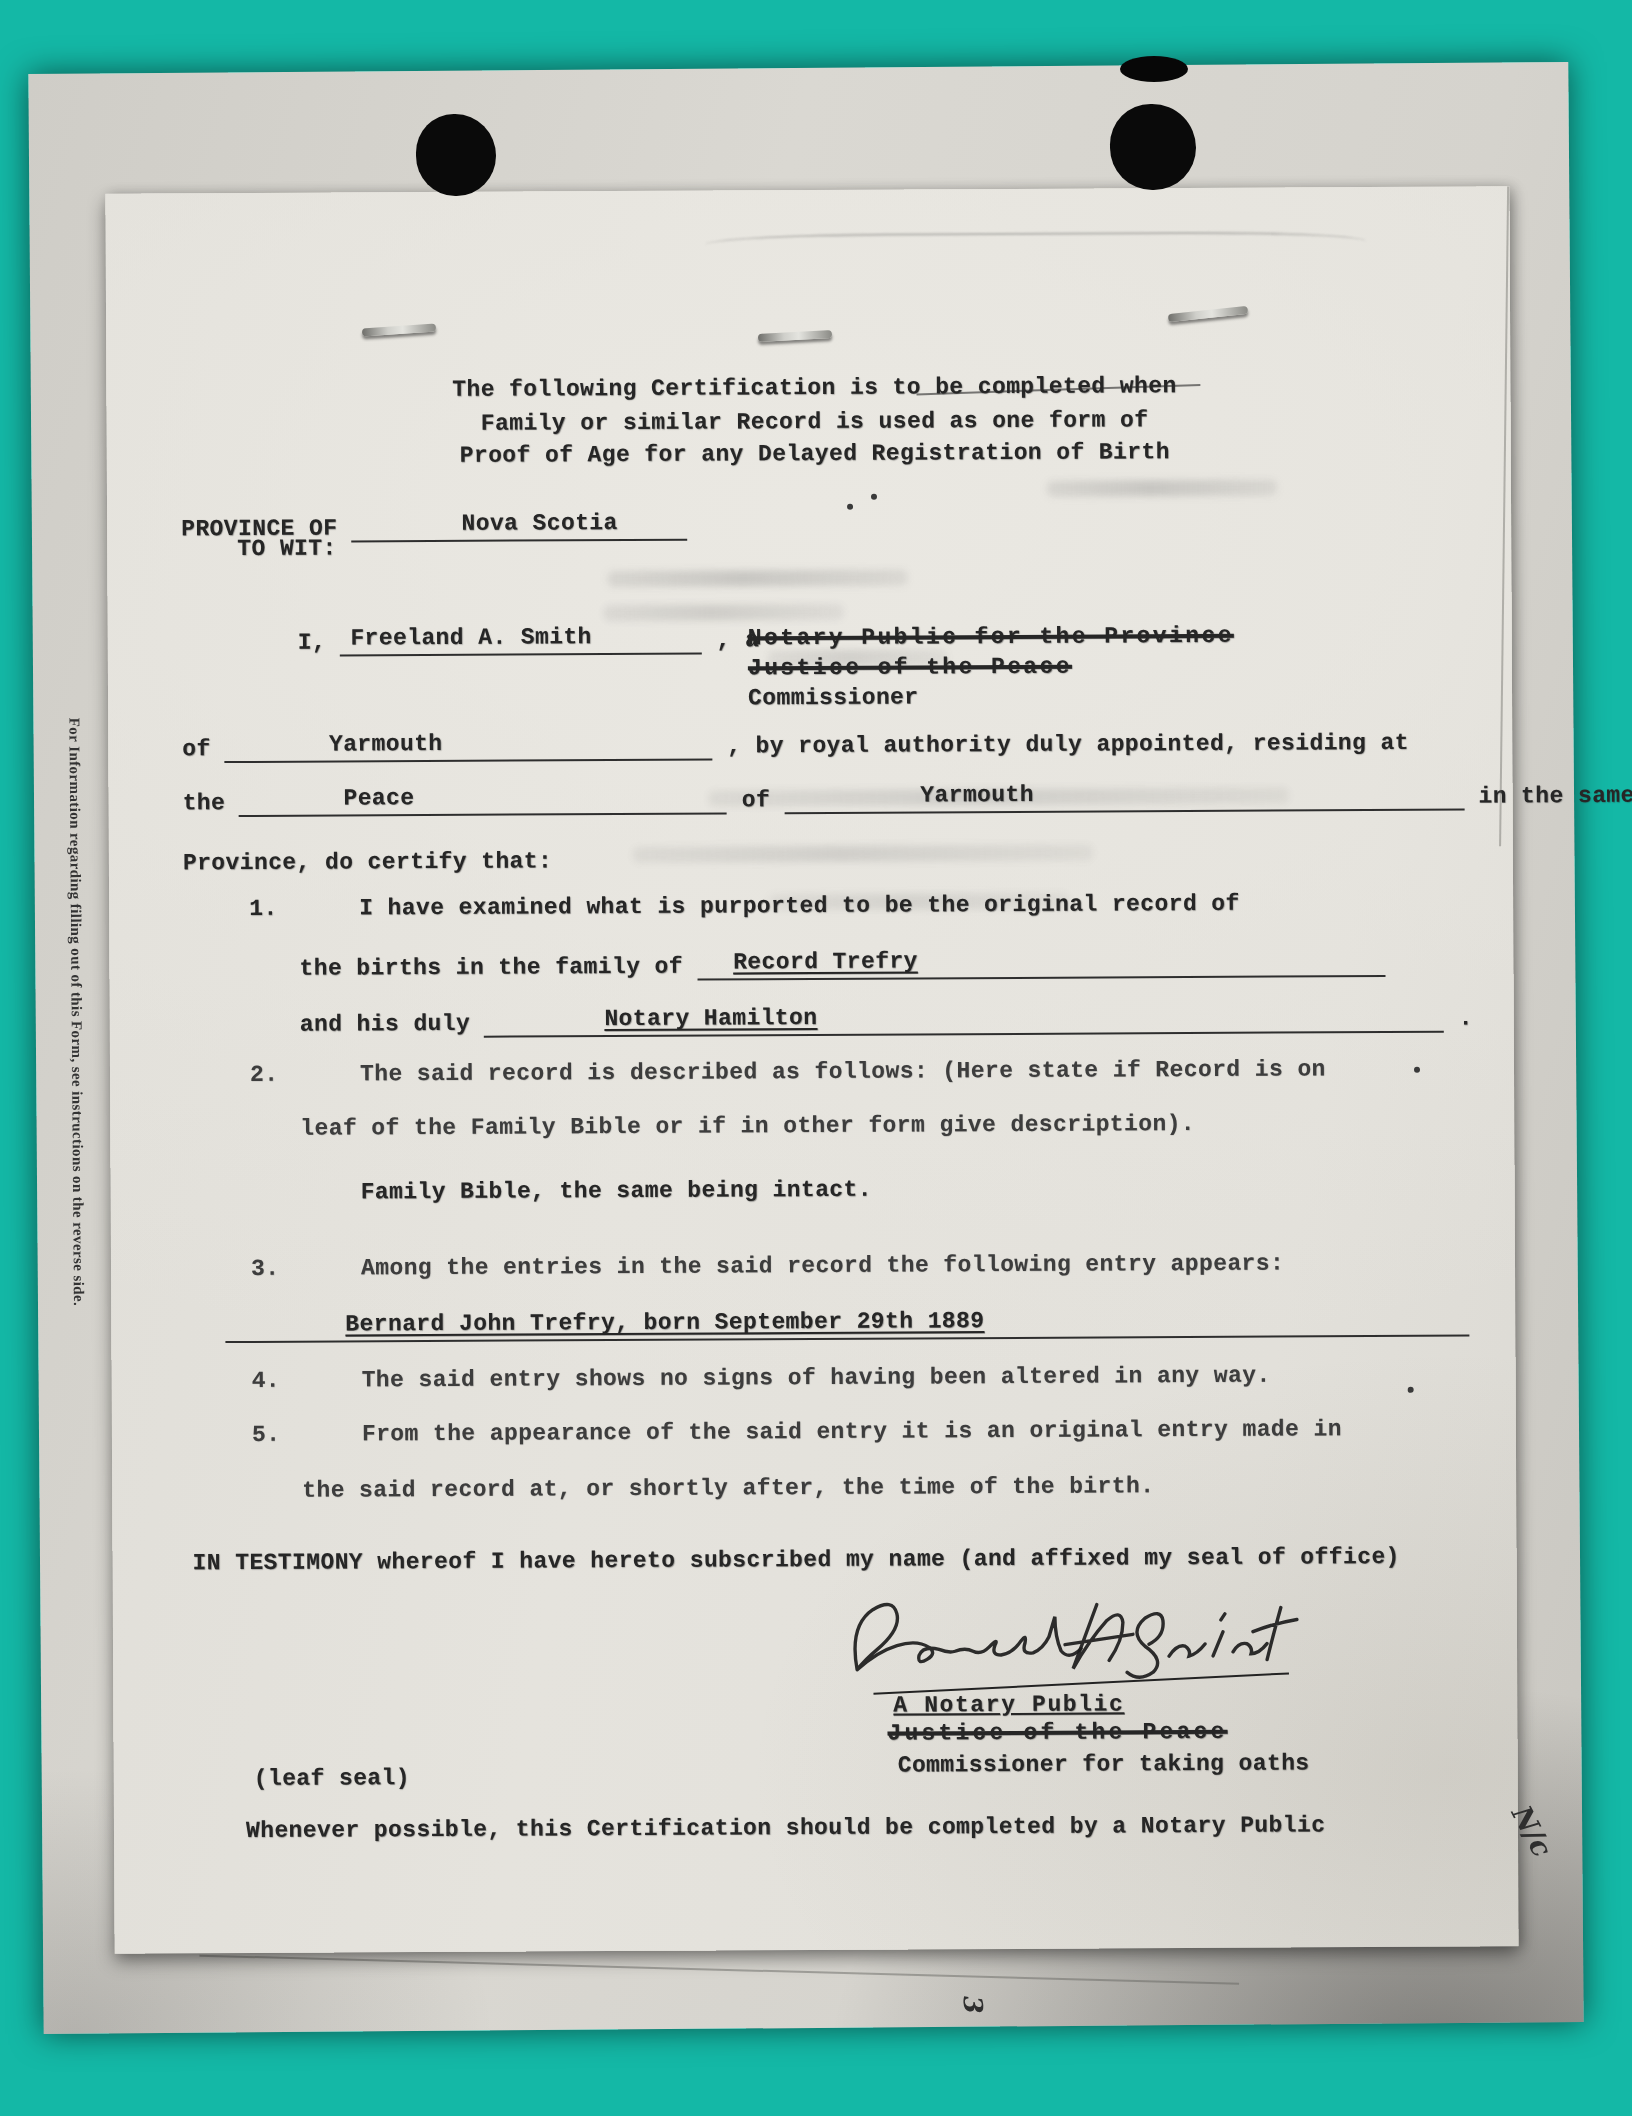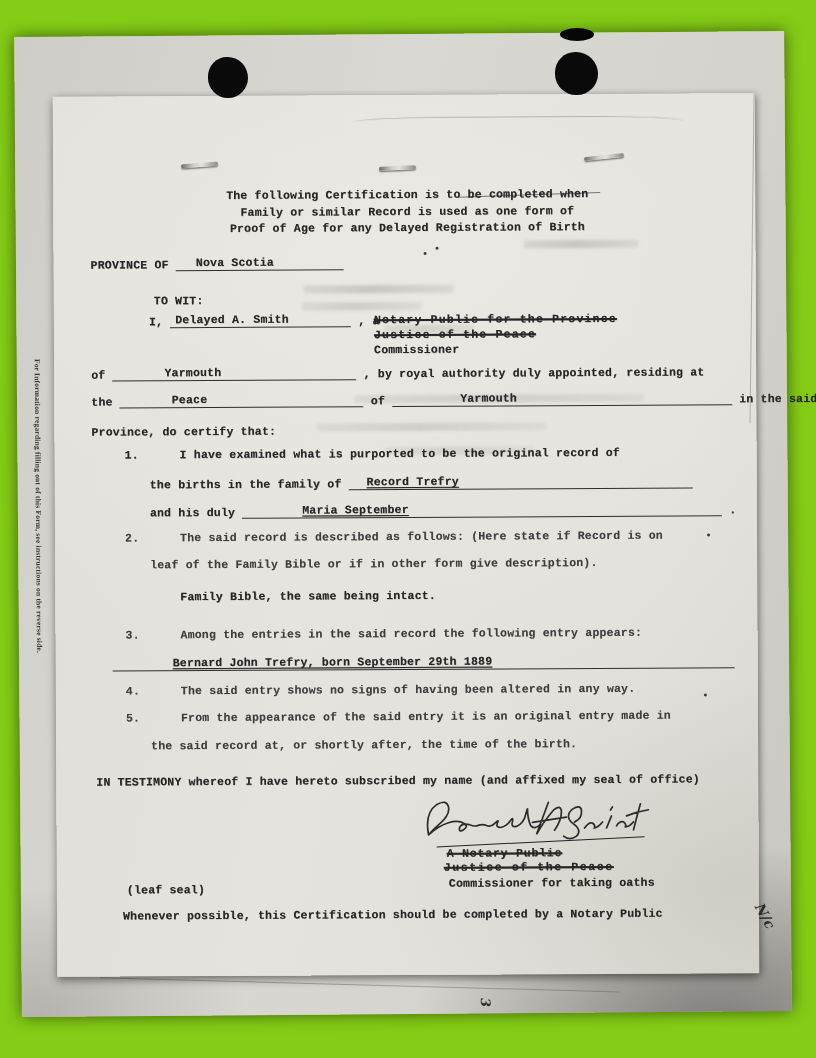--- a/index.html
+++ b/index.html
@@ -1,16 +1,16 @@
 <!DOCTYPE html>
 <html><head>
 <meta charset="utf-8">
 <style>
   html,body{margin:0;padding:0;background:#060606;}
-  #stage{position:relative;width:816px;height:1058px;background:#84cc16;overflow:hidden;
+  #stage{position:relative;width:816px;height:1058px;background:#14b8a6;overflow:hidden;
          font-family:"Liberation Sans", sans-serif;}
 
   
   .back-sheet{position:absolute;left:18px;top:34px;width:770px;height:980px;
     background:
       radial-gradient(430px 270px at 90% 102%, rgba(8,8,8,.40), rgba(8,8,8,0) 70%),
       radial-gradient(300px 190px at 2% 100%, rgba(20,20,20,.18), rgba(20,20,20,0) 70%),
       linear-gradient(105deg,#cfcdc7,#dad8d2 38%,#d5d3cd 72%,#c9c7c1);
     transform:rotate(-0.45deg);
     box-shadow:0 0 16px rgba(0,0,0,.55);}
@@ -88,64 +88,64 @@
 
     <div class="t center" style="left:158px;top:92px;width:392px;line-height:16.5px;white-space:normal;">
       <div>The following Certification is to be completed when</div>
       <div>Family or similar Record is used as one form of</div>
       <div>Proof of Age for any Delayed Registration of Birth</div>
     </div>
     <div class="stray" style="left:405px;top:100px;width:142px;transform:rotate(-1.6deg);opacity:.8;"></div>
 
     <div class="t" style="left:37px;top:160px;">
       <span>PROVINCE OF</span>
-      <span class="fill" style="width:148px;padding-left:20px;"><span>Nova Scotia</span></span>
+      <span class="fill" style="width:148px;padding-left:20px;text-align:center;"><span>Nova Scotia</span></span>
     </div>
     <div class="speck" style="left:370px;top:157px;"></div>
     <div class="speck" style="left:382px;top:152px;"></div>
 
-    <div class="t" style="left:65px;top:198px;margin-left:35px;">TO WIT:</div>
+    <div class="t" style="left:65px;top:172px;">TO WIT:</div>
 
     <div class="t" style="left:95px;top:217px;">
       <span>I,</span>
-      <span class="fill" style="width:176px;padding-left:5px;"><span>Delayed A. Smith</span></span>
+      <span class="fill" style="width:176px;padding-left:5px;"><span>Freeland A. Smith</span></span>
       <span>, a</span>
     </div>
     <div class="t" style="left:320px;top:217px;line-height:15px;">
       <div class="struck">Notary Public for the Province</div>
       <div class="struck">Justice of the Peace</div>
       <div>Commissioner</div>
     </div>
 
     <div class="t" style="left:37px;top:270px;">
       <span>of</span>
       <span class="fill" style="width:192px;padding-left:52px;"><span>Yarmouth</span></span>
       <span>, by royal authority duly appointed, residing at</span>
     </div>
 
     <div class="t" style="left:37px;top:297px;">
       <span>the</span>
       <span class="fill" style="width:192px;padding-left:52px;"><span>Peace</span></span>
       <span>of</span>
       <span class="fill" style="width:272px;padding-left:68px;"><span>Yarmouth</span></span>
-      <span>in the said</span>
+      <span>in the same</span>
     </div>
 
     <div class="t" style="left:37px;top:329px;">Province, do certify that:</div>
 
     <div class="t" style="left:70px;top:352px;">
       <span class="num">1.</span><span>I have examined what is purported to be the original record of</span>
     </div>
     <div class="t" style="left:95px;top:380px;">
       <span>the births in the family of</span>
       <span class="fill" style="width:326px;padding-left:18px;"><span class="u">Record Trefry</span></span>
     </div>
     <div class="t" style="left:95px;top:408px;">
       <span>and his duly</span>
-      <span class="fill" style="width:420px;padding-left:60px;"><span class="u">Maria September</span></span>
+      <span class="fill" style="width:420px;padding-left:60px;"><span class="u">Notary Hamilton</span></span>
       <span>.</span>
     </div>
 
     <div class="t faded" style="left:70px;top:435px;">
       <span class="num">2.</span><span>The said record is described as follows: (Here state if Record is on</span>
     </div>
     <div class="t faded" style="left:95px;top:462px;">leaf of the Family Bible or if in other form give description).</div>
     <div class="t" style="left:125px;top:494px;">Family Bible, the same being intact.</div>
 
     <div class="t faded" style="left:70px;top:532px;">
@@ -164,21 +164,21 @@
     <div class="t faded" style="left:95px;top:643px;">the said record at, or shortly after, the time of the birth.</div>
 
     <div class="t" style="left:40px;top:679px;">IN TESTIMONY whereof I have hereto subscribed my name (and affixed my seal of office)</div>
 
     <svg class="sig" style="left:358px;top:700px;" width="242" height="54" viewBox="0 0 242 54">
       <path d="M14,40 Q10,18 22,10 Q32,4 34,12 Q36,20 24,30 Q18,35 14,40 Q24,31 34,28 Q44,25 50,29 Q54,32 49,35 Q44,38 45,33 Q47,28 55,30 Q60,32 63,31 Q68,29 72,31 Q76,33 80,29 Q85,24 83,28 Q81,33 86,33 Q92,32 96,26 Q99,22 98,27 Q96,33 102,32 Q107,30 110,24 L113,14 Q113,24 116,31 Q120,36 126,30"></path>
       <path d="M134,8 Q128,24 122,40 Q130,26 139,16 Q146,10 147,17 Q147,26 140,36 M118,28 L152,23"></path>
       <path d="M160,28 Q168,24 167,16 Q166,10 158,15 Q150,22 158,29 Q168,36 162,42 Q155,47 149,42 M170,34 Q174,28 178,29 Q181,31 180,34 Q184,33 188,28 M192,34 L197,22 M196,16 L198,13 M202,32 Q205,27 209,28 Q212,30 211,33 Q215,33 219,28 M226,10 Q222,24 219,36 M212,22 Q222,18 234,16"></path>
     </svg>
     <div class="sig-underline" style="left:380px;top:747px;width:208px;"></div>
-    <div class="t struck2" style="left:390px;top:752px;">A Notary Public</div>
+    <div class="t struck2" style="left:390px;top:752px;text-decoration:underline;">A Notary Public</div>
     <div class="t struck2" style="left:387px;top:766px;letter-spacing:1.6px;">Justice of the Peace</div>
     <div class="t" style="left:392px;top:782px;">Commissioner for taking oaths</div>
 
     <div class="t" style="left:70px;top:787px;">(leaf seal)</div>
     <div class="t" style="left:66px;top:813px;">Whenever possible, this Certification should be completed by a Notary Public</div>
 
     <div class="edgeline" style="left:698px;top:0;height:330px;transform:rotate(1deg);"></div>
     <div class="speck" style="left:652px;top:440px;"></div>
     <div class="speck" style="left:648px;top:600px;"></div>
   </div>

